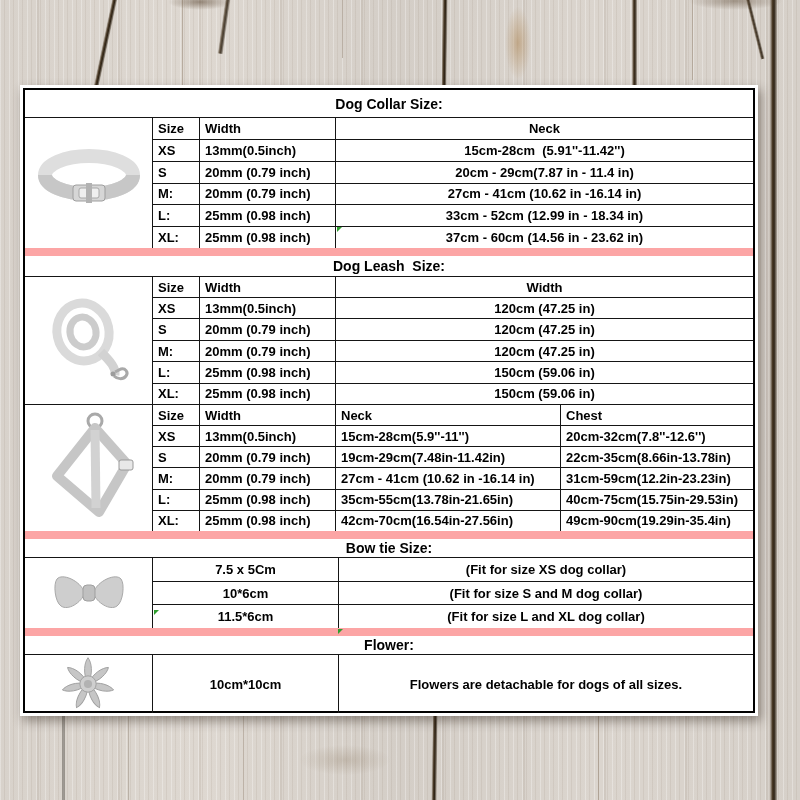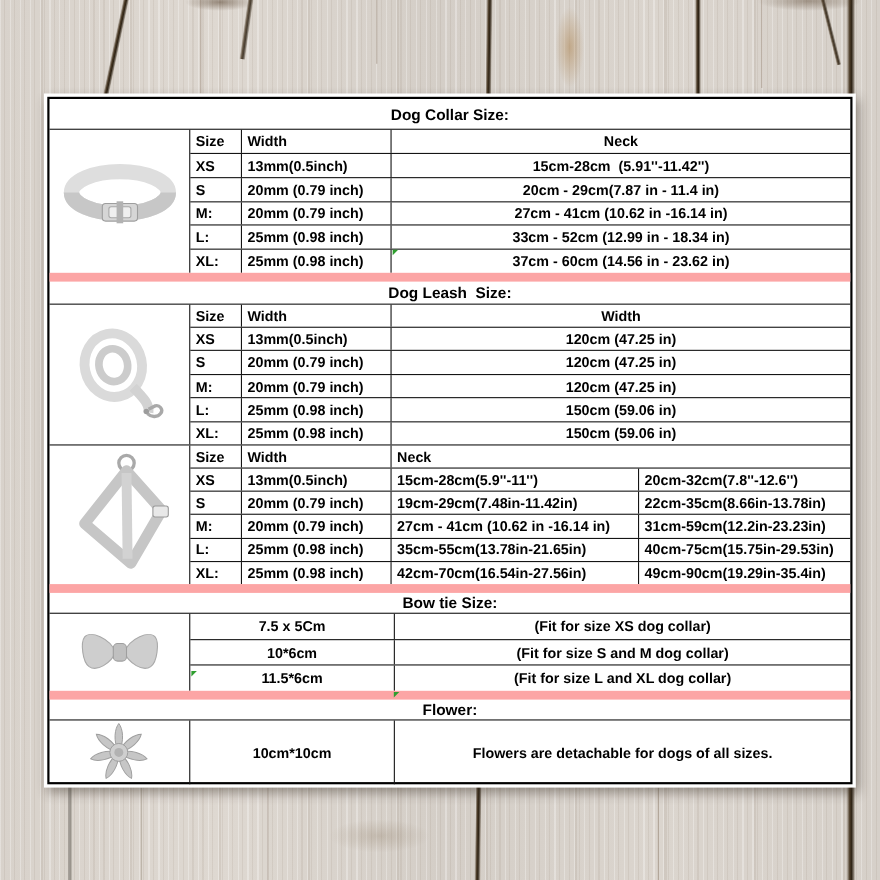--- a/index.html
+++ b/index.html
@@ -32,21 +32,21 @@
   .k5 { left:598px; top:716px; height:84px; }
   .k6 { left:128px; top:716px; height:84px; background:rgba(110,92,74,.3); }
   .chip { position:absolute; pointer-events:none; }
   .c1 { left:505px; top:6px;   width:26px; height:74px; background:radial-gradient(ellipse at center, rgba(175,135,85,.55), transparent 70%); }
   .c2 { left:700px; top:110px; width:46px; height:170px; background:radial-gradient(ellipse at center, rgba(165,125,80,.28), transparent 72%); }
   .s1 { left:168px; top:-6px;  width:64px; height:16px; background:radial-gradient(ellipse at center, rgba(90,70,50,.55), transparent 70%); }
   .s2 { left:688px; top:-8px;  width:95px; height:18px; background:radial-gradient(ellipse at center, rgba(90,70,50,.45), transparent 70%); }
   .s3 { left:300px; top:745px; width:90px; height:30px; background:radial-gradient(ellipse at center, rgba(130,110,85,.25), transparent 72%); }
 
   
-  .sheet { position:absolute; left:40px; top:85px; width:738px; height:631px;
+  .sheet { position:absolute; left:20px; top:85px; width:738px; height:631px;
            background:#fff; padding:3px; box-shadow:3px 5px 10px rgba(50,40,30,.45); }
   .tbl   { width:100%; height:100%; border:2px solid #000; display:flex; flex-direction:column; color:#000; }
 
   .trow  { display:flex; align-items:center; justify-content:center; font-weight:bold;
            font-size:14px; white-space:pre; border-top:8px solid #fca5a5; flex:none; }
   .trow.first { border-top:none; }
 
   .sect    { display:flex; border-top:1px solid #151515; flex:none;text-align:right; }
   .imgcell { width:128px; border-right:1px solid #151515; display:flex; align-items:center; justify-content:center; overflow:hidden; }
   .rows    { flex:1; display:flex; flex-direction:column; min-width:0; }
@@ -194,20 +194,21 @@
             <polygon points="56,20 88,56 60,104 18,68" fill="none" stroke="#c6c6c6" stroke-width="10" stroke-linejoin="round"></polygon>
             <line x1="56" y1="22" x2="57" y2="100" stroke="#d2d2d2" stroke-width="9"></line>
             <rect x="80" y="52" width="14" height="10" rx="2" fill="#e8e8e8" stroke="#9a9a9a" stroke-width="1"></rect>
           </svg>
         </div>
         <div class="rows">
           <div class="row first hrowfix" style="height:20px">
             <div class="c col-size">Size</div>
             <div class="c col-width b">Width</div>
             <div class="c col-hneck b">Neck</div>
+            <div class="c col-flex b">Chest</div>
           </div>
           <div class="row">
             <div class="c col-size">XS</div>
             <div class="c col-width b">13mm(0.5inch)</div>
             <div class="c col-hneck b">15cm-28cm(5.9''-11'')</div>
             <div class="c col-flex b">20cm-32cm(7.8''-12.6'')</div>
           </div>
           <div class="row">
             <div class="c col-size">S</div>
             <div class="c col-width b">20mm (0.79 inch)</div>

